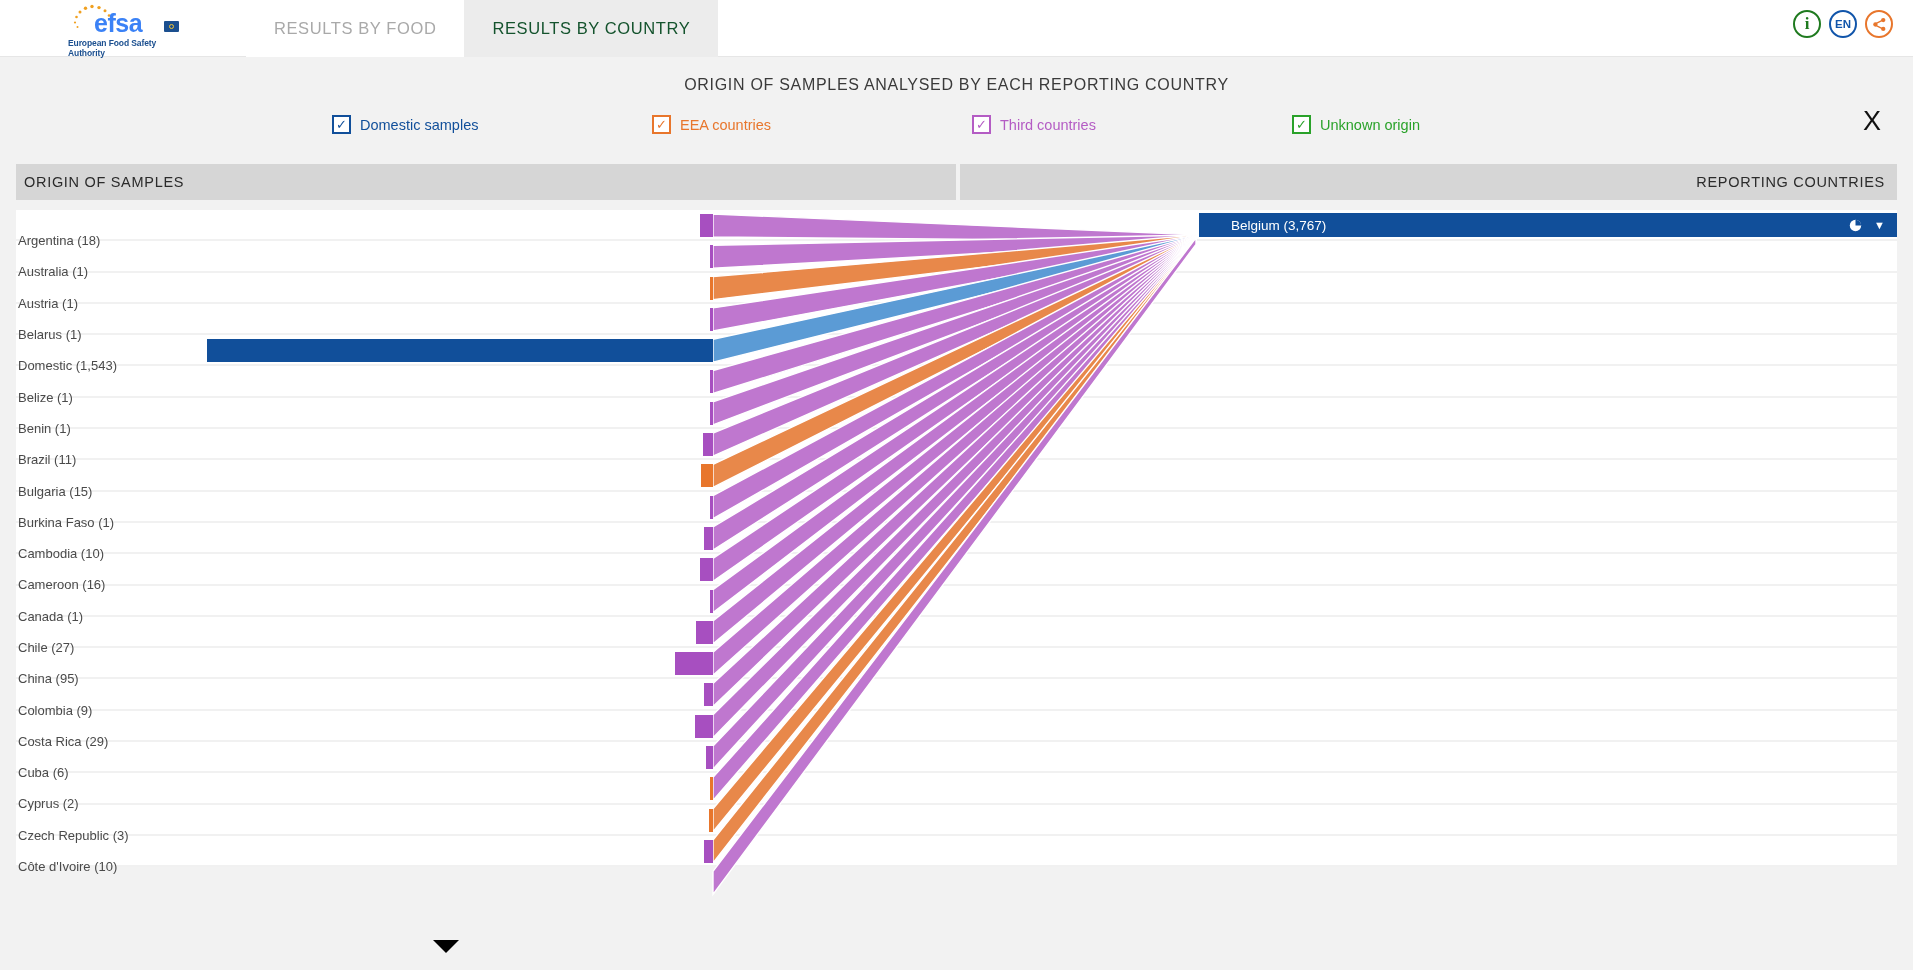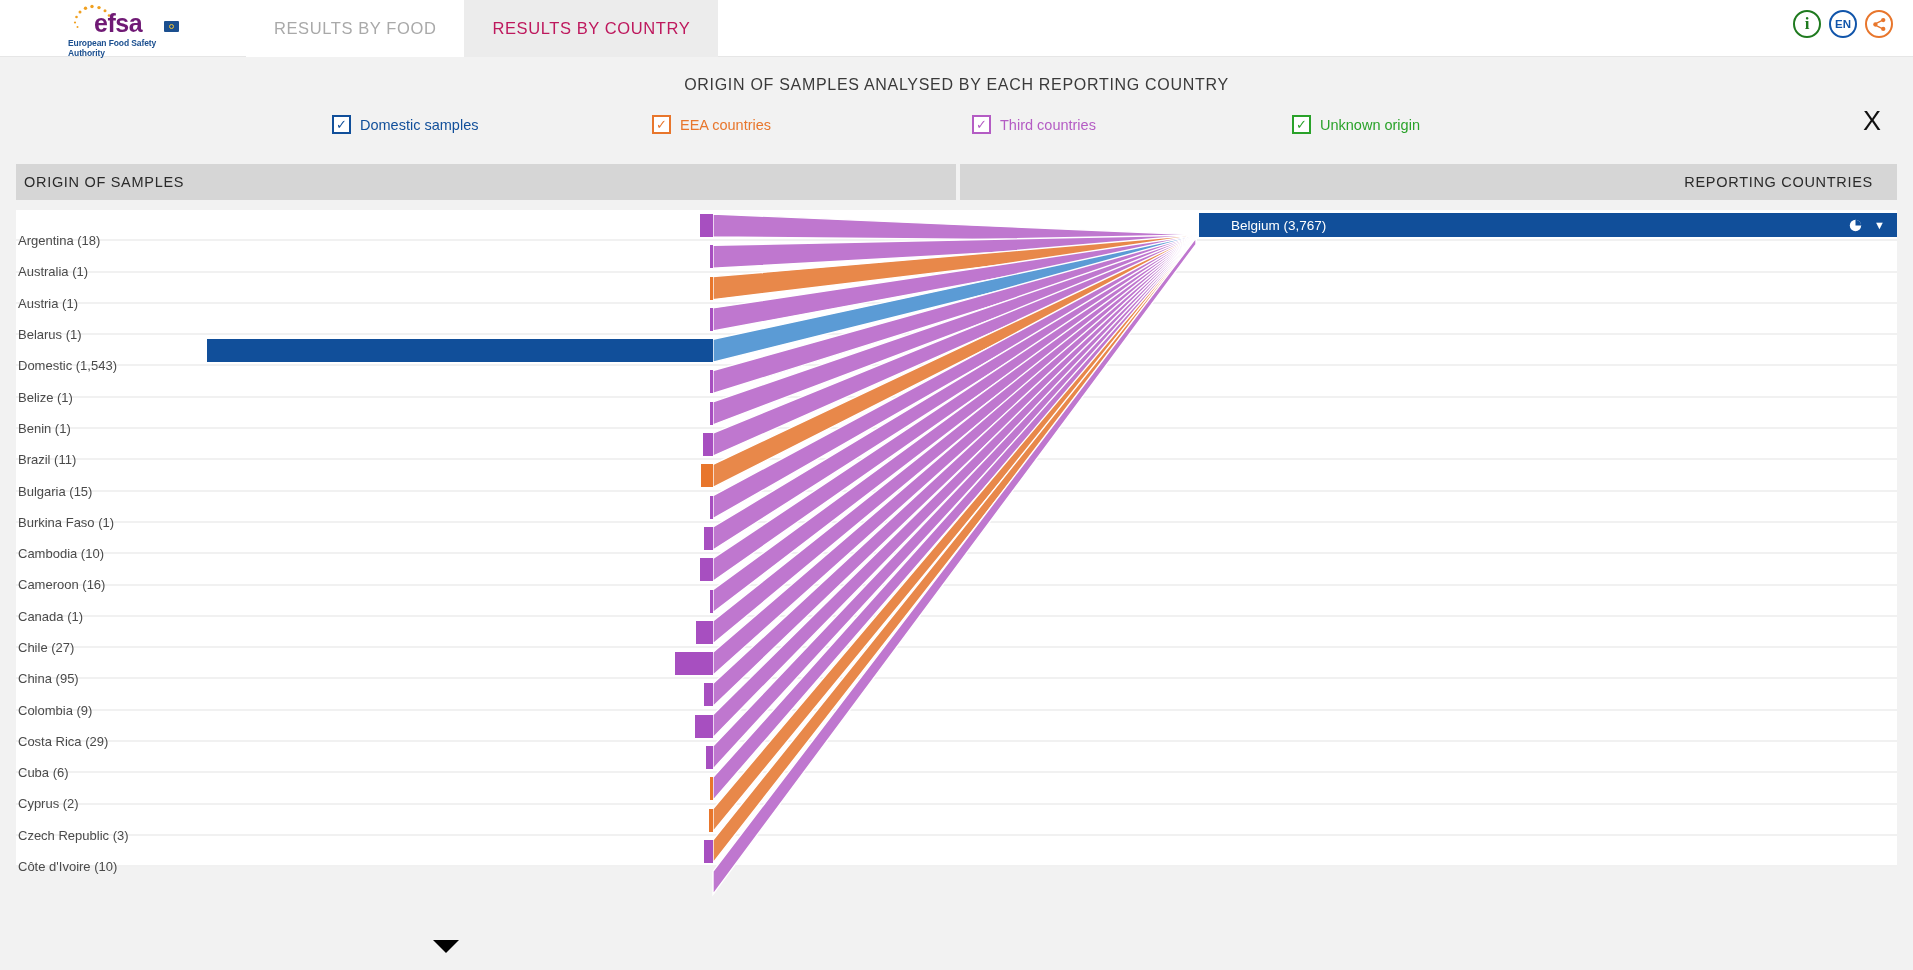--- a/index.html
+++ b/index.html
@@ -14,42 +14,42 @@
   
   .topbar {
     position: absolute; left: 0; top: 0; width: 1913px; height: 57px;
     background: #ffffff; border-bottom: 1px solid #e6e6e6;
   }
   .logo { position: absolute; left: 68px; top: 3px; width: 110px; height: 50px; }
   .logo-stars { position: absolute; left: 0; top: 1px; width: 52px; height: 26px; }
   .logo-efsa {
     position: absolute; left: 26px; top: 6px;
     font-family: "Liberation Sans", sans-serif;
-    font-size: 25px; font-weight: bold; color: #701a75; letter-spacing: -0.5px;
+    font-size: 25px; font-weight: bold; color: #3b82f6; letter-spacing: -0.5px;
   }
   .logo-flag {
     position: absolute; left: 96px; top: 18px; width: 15px; height: 11px;
     background: #1b4f8f; border-radius: 1px;
   }
   .logo-flag-dot {
     position: absolute; left: 5px; top: 3px; width: 5px; height: 5px;
     border: 1px solid #f4c430; border-radius: 50%;
   }
   .logo-sub {
     position: absolute; left: 0px; top: 35px; width: 125px;
     font-size: 8.5px; color: #1b4f8f; font-weight: bold; letter-spacing: -0.1px;
   }
 
   .tabs { position: absolute; left: 246px; top: 0; height: 57px; display: flex; }
   .tab {
     height: 57px; display: flex; align-items: center; justify-content: center;
     padding: 0 28px; font-size: 16.5px; letter-spacing: 0.6px; color: #a9a9a9;
     cursor: pointer; background: #ffffff;
   }
-  .tab.active { color: #be185d; background: #ececec; }
+  .tab.active { color: #14532d; background: #ececec; }
 
   .topicons { position: absolute; right: 20px; top: 10px; display: flex; gap: 8px; }
   .icon-circle {
     width: 28px; height: 28px; border-radius: 50%;
     display: flex; align-items: center; justify-content: center;
     cursor: pointer; background: #ffffff;
   }
   .ic-info { border: 2.4px solid #1f7a1f; color: #1f7a1f; font-weight: bold; font-size: 17px; font-family: "Liberation Serif", serif; }
   .ic-lang { border: 2.4px solid #1155aa; color: #1155aa; font-weight: bold; font-size: 11.5px; }
   .ic-share { border: 2.4px solid #e8762c; color: #e8762c; }
@@ -77,21 +77,21 @@
     font-family: "Liberation Sans", sans-serif; line-height: 1;
   }
 
   
   .colhead {
     position: absolute; top: 164px; height: 36px; background: #d6d6d6;
     display: flex; align-items: center; color: #2b2b2b;
     font-size: 14.5px; letter-spacing: 0.7px;
   }
   .colhead.left { left: 16px; width: 940px; padding-left: 8px; }
-  .colhead.right { left: 960px; width: 937px; justify-content: flex-end; padding-right: 24px; }
+  .colhead.right { left: 960px; width: 937px; justify-content: flex-end; padding-right: 12px; }
 
   
   .plot {
     position: absolute; left: 0; top: 210px; width: 1913px; height: 700px;
     overflow: hidden;
   }
   .rows { position: absolute; left: 16px; top: 0; width: 1897px; }
   .row {
     position: relative; height: 31.3px; width: 1881px;
     border-bottom: 2px solid #f1f1f1; background: #ffffff;

